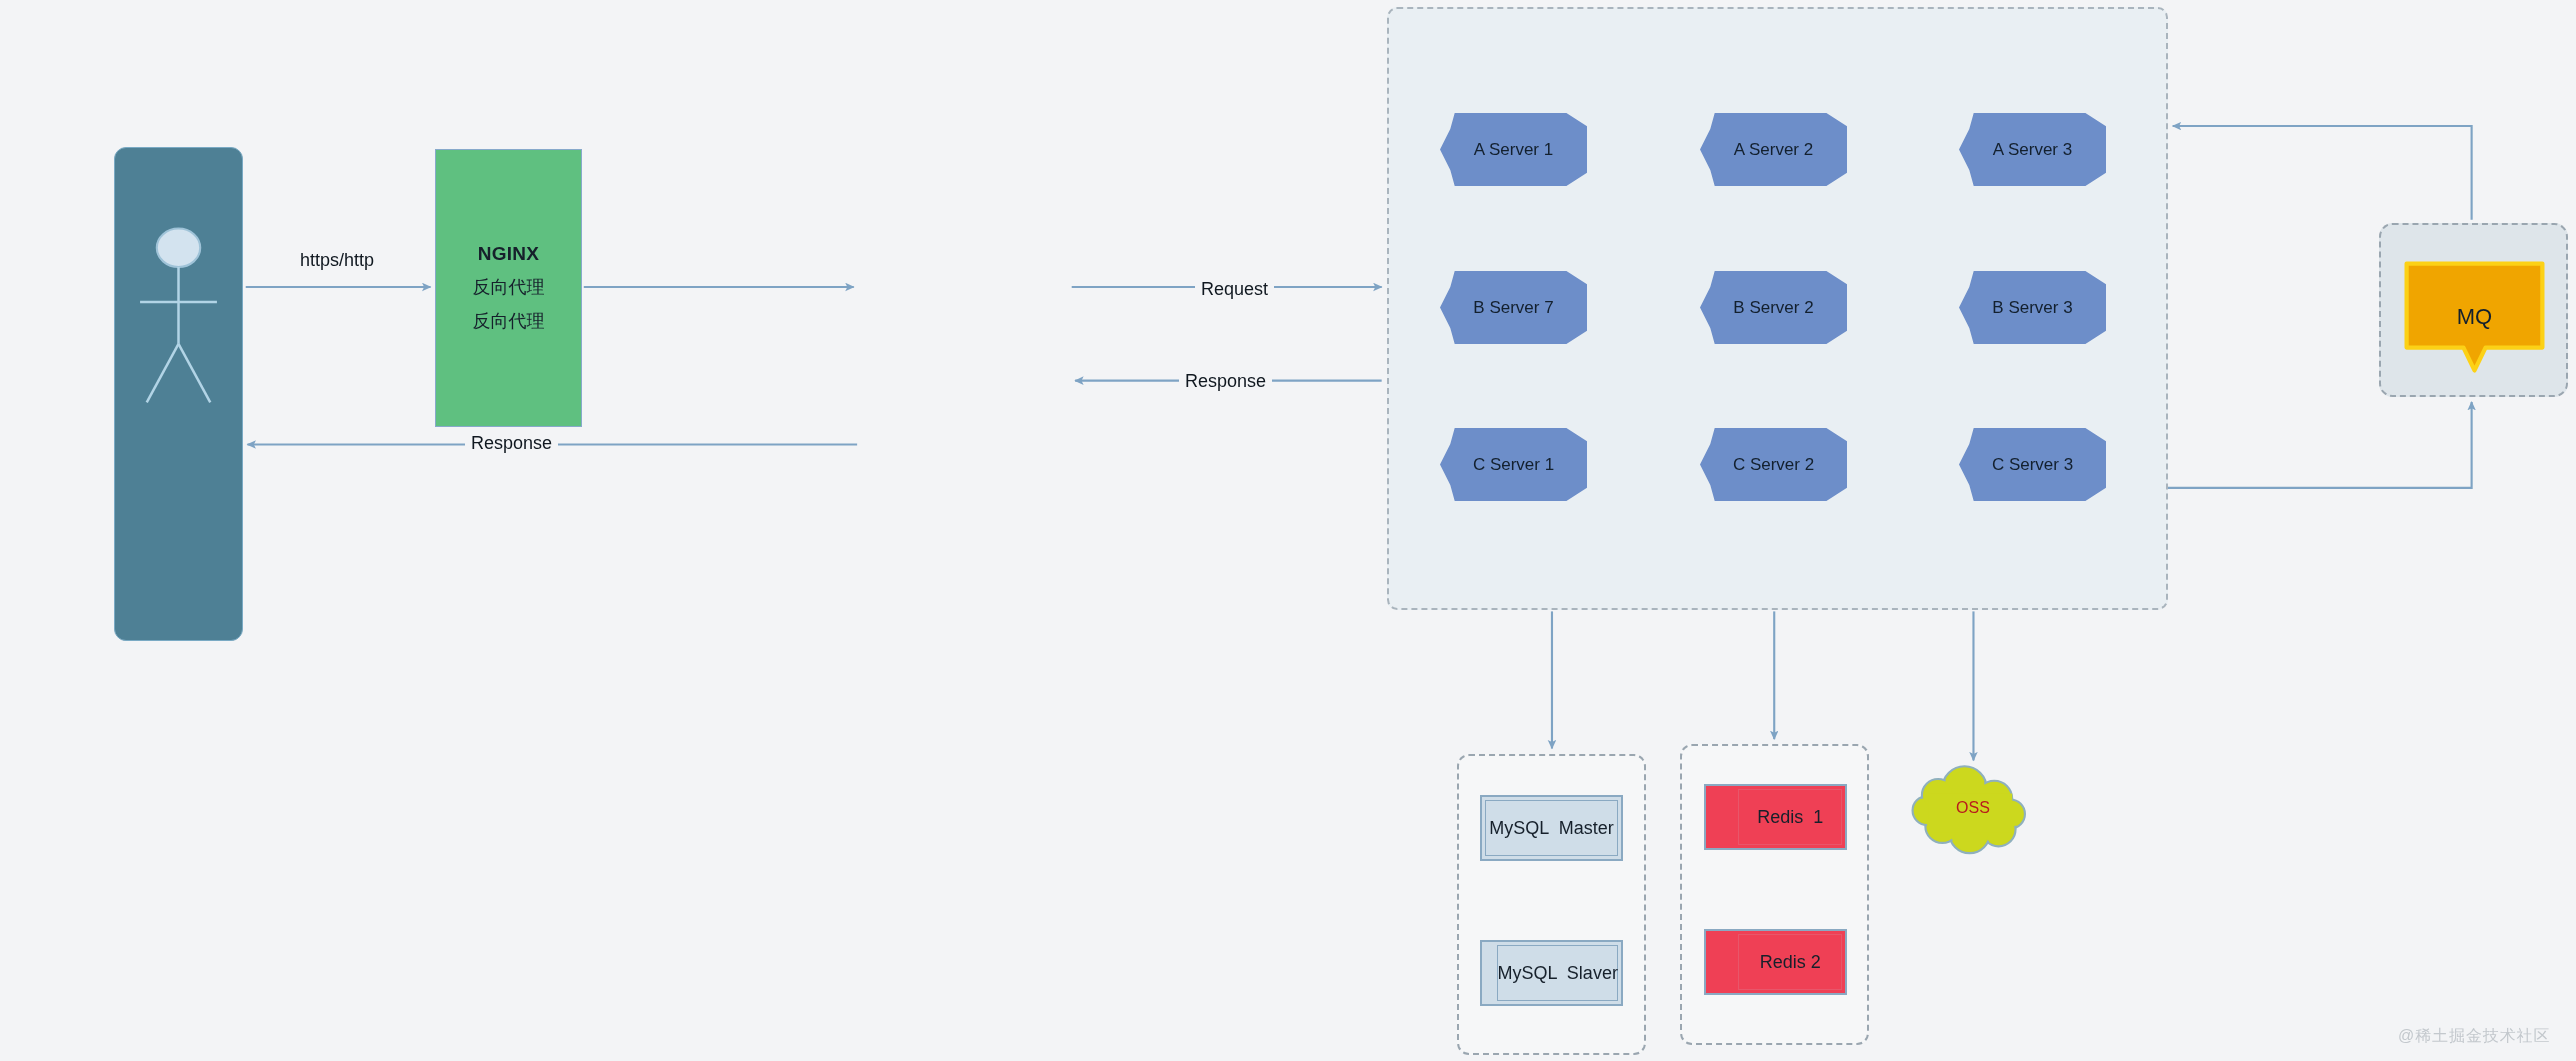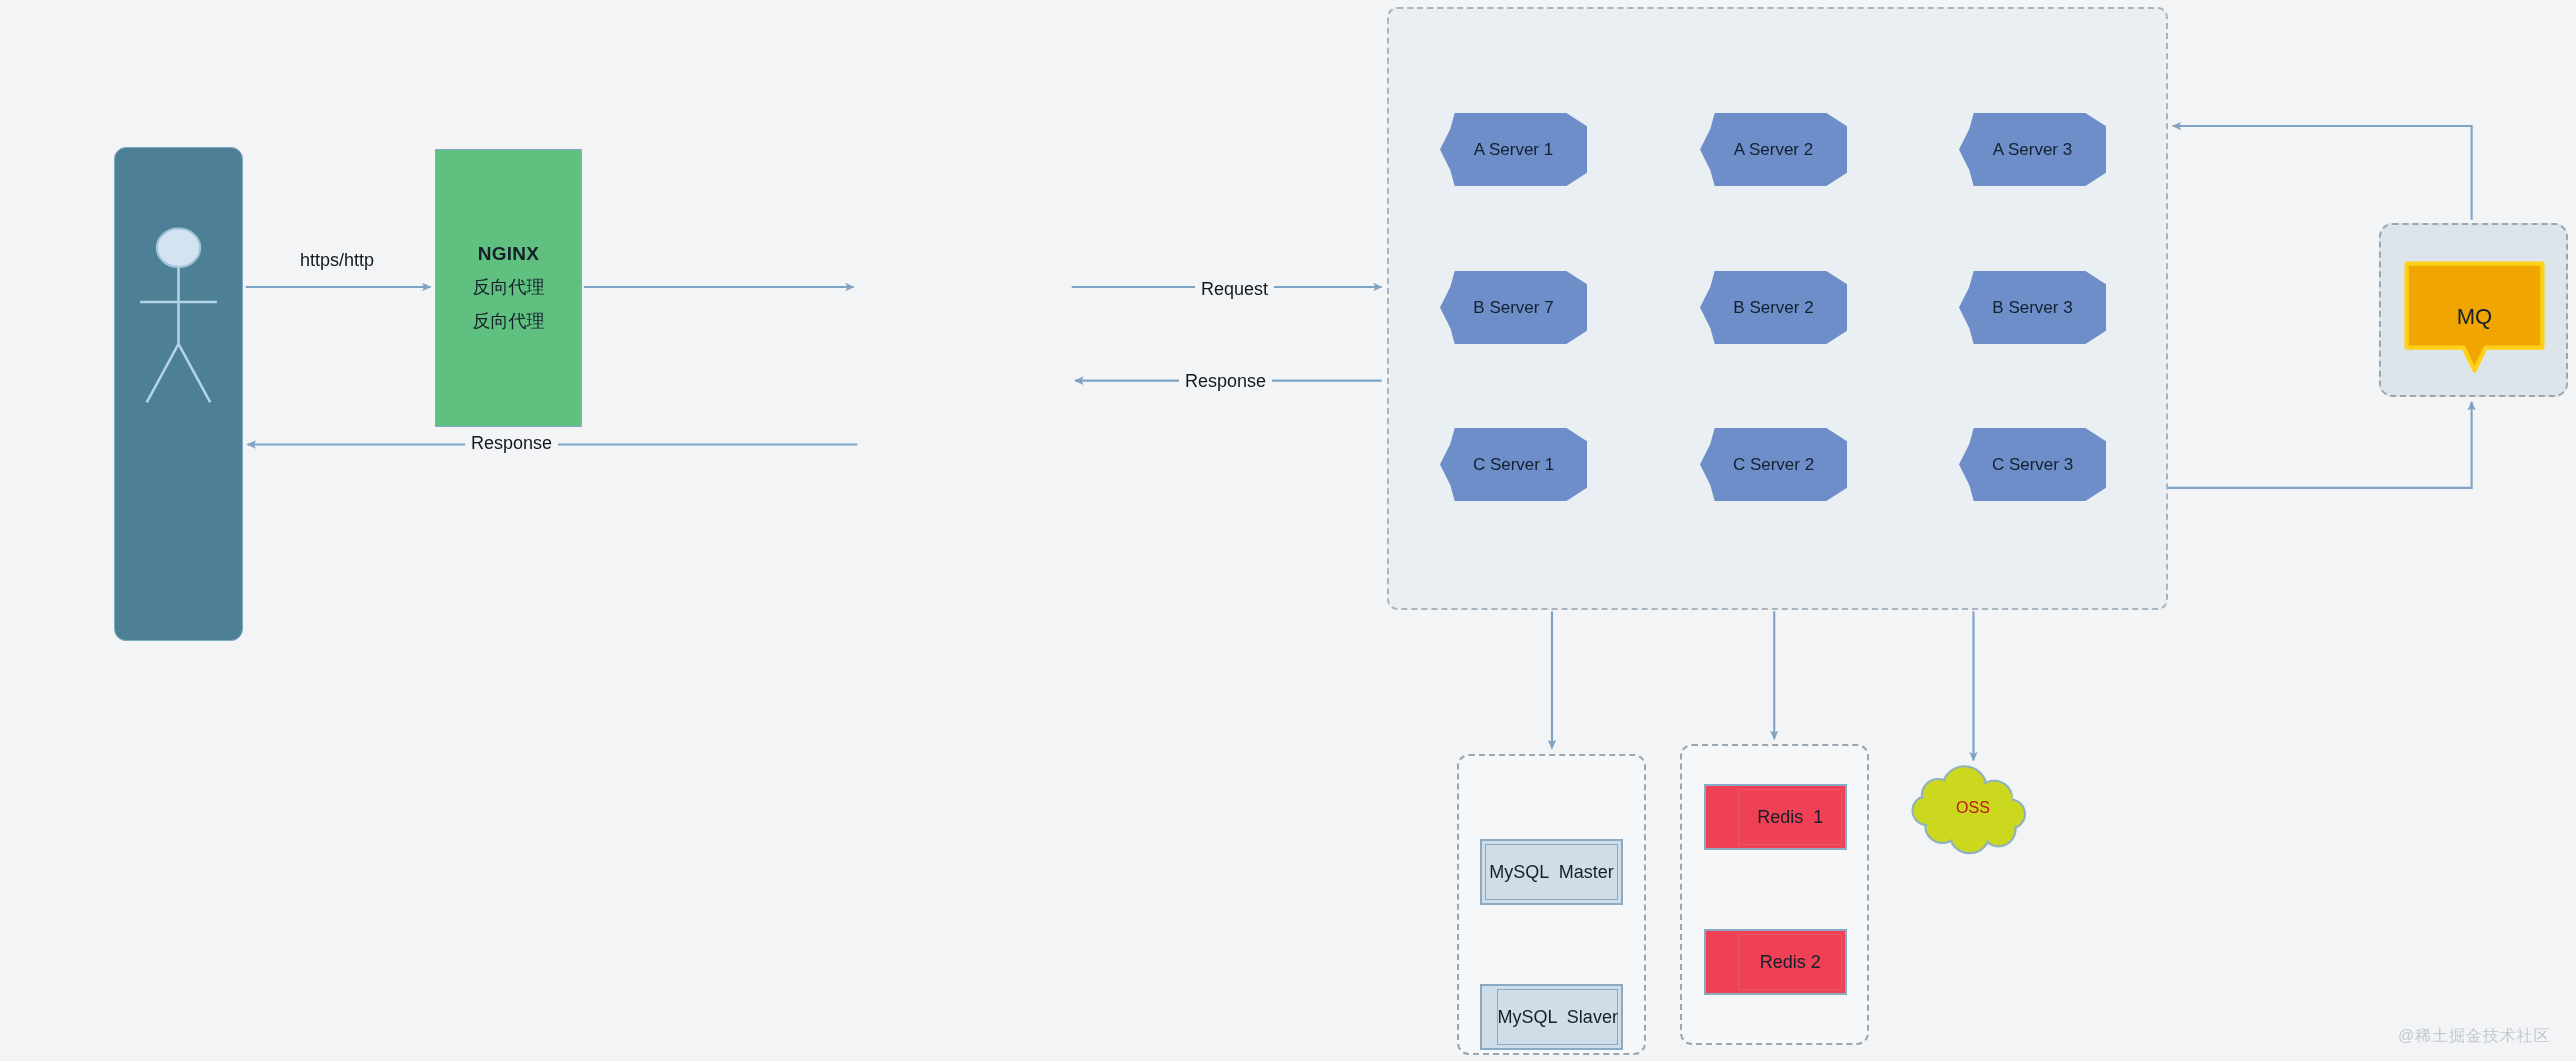--- a/index.html
+++ b/index.html
@@ -78,21 +78,21 @@
 
   .dbbox{
     position:absolute;box-sizing:border-box;
     border:2.6px solid #8aa9c2;padding:2.6px;
   }
   .dbbox .inner{
     width:100%;height:100%;box-sizing:border-box;
     border:1.7px solid #8aa9c2;display:flex;align-items:center;justify-content:center;
   }
   .mysqlbox .inner{background:#cfdde8;}
-  .mysqlbox{background:#cfdde8;margin-top:44px;}
+  .mysqlbox{background:#cfdde8;}
   .redisbox{background:#ef4055;border-color:#8aa9c2;padding-left:32px;}
   .redisbox .inner{background:#ef4055;border-color:#e8566a;}
   .dbbox .lbl{font-size:18px;color:#16202b;white-space:pre;}
 
   #mysql-master{left:1480px;top:795px;width:143px;height:66px;}
   #mysql-slaver{left:1480px;top:940px;width:143px;height:66px;padding-left:15px;}
   #redis-1{left:1704px;top:784px;width:143px;height:66px;}
   #redis-2{left:1704px;top:929px;width:143px;height:66px;}
 
   

